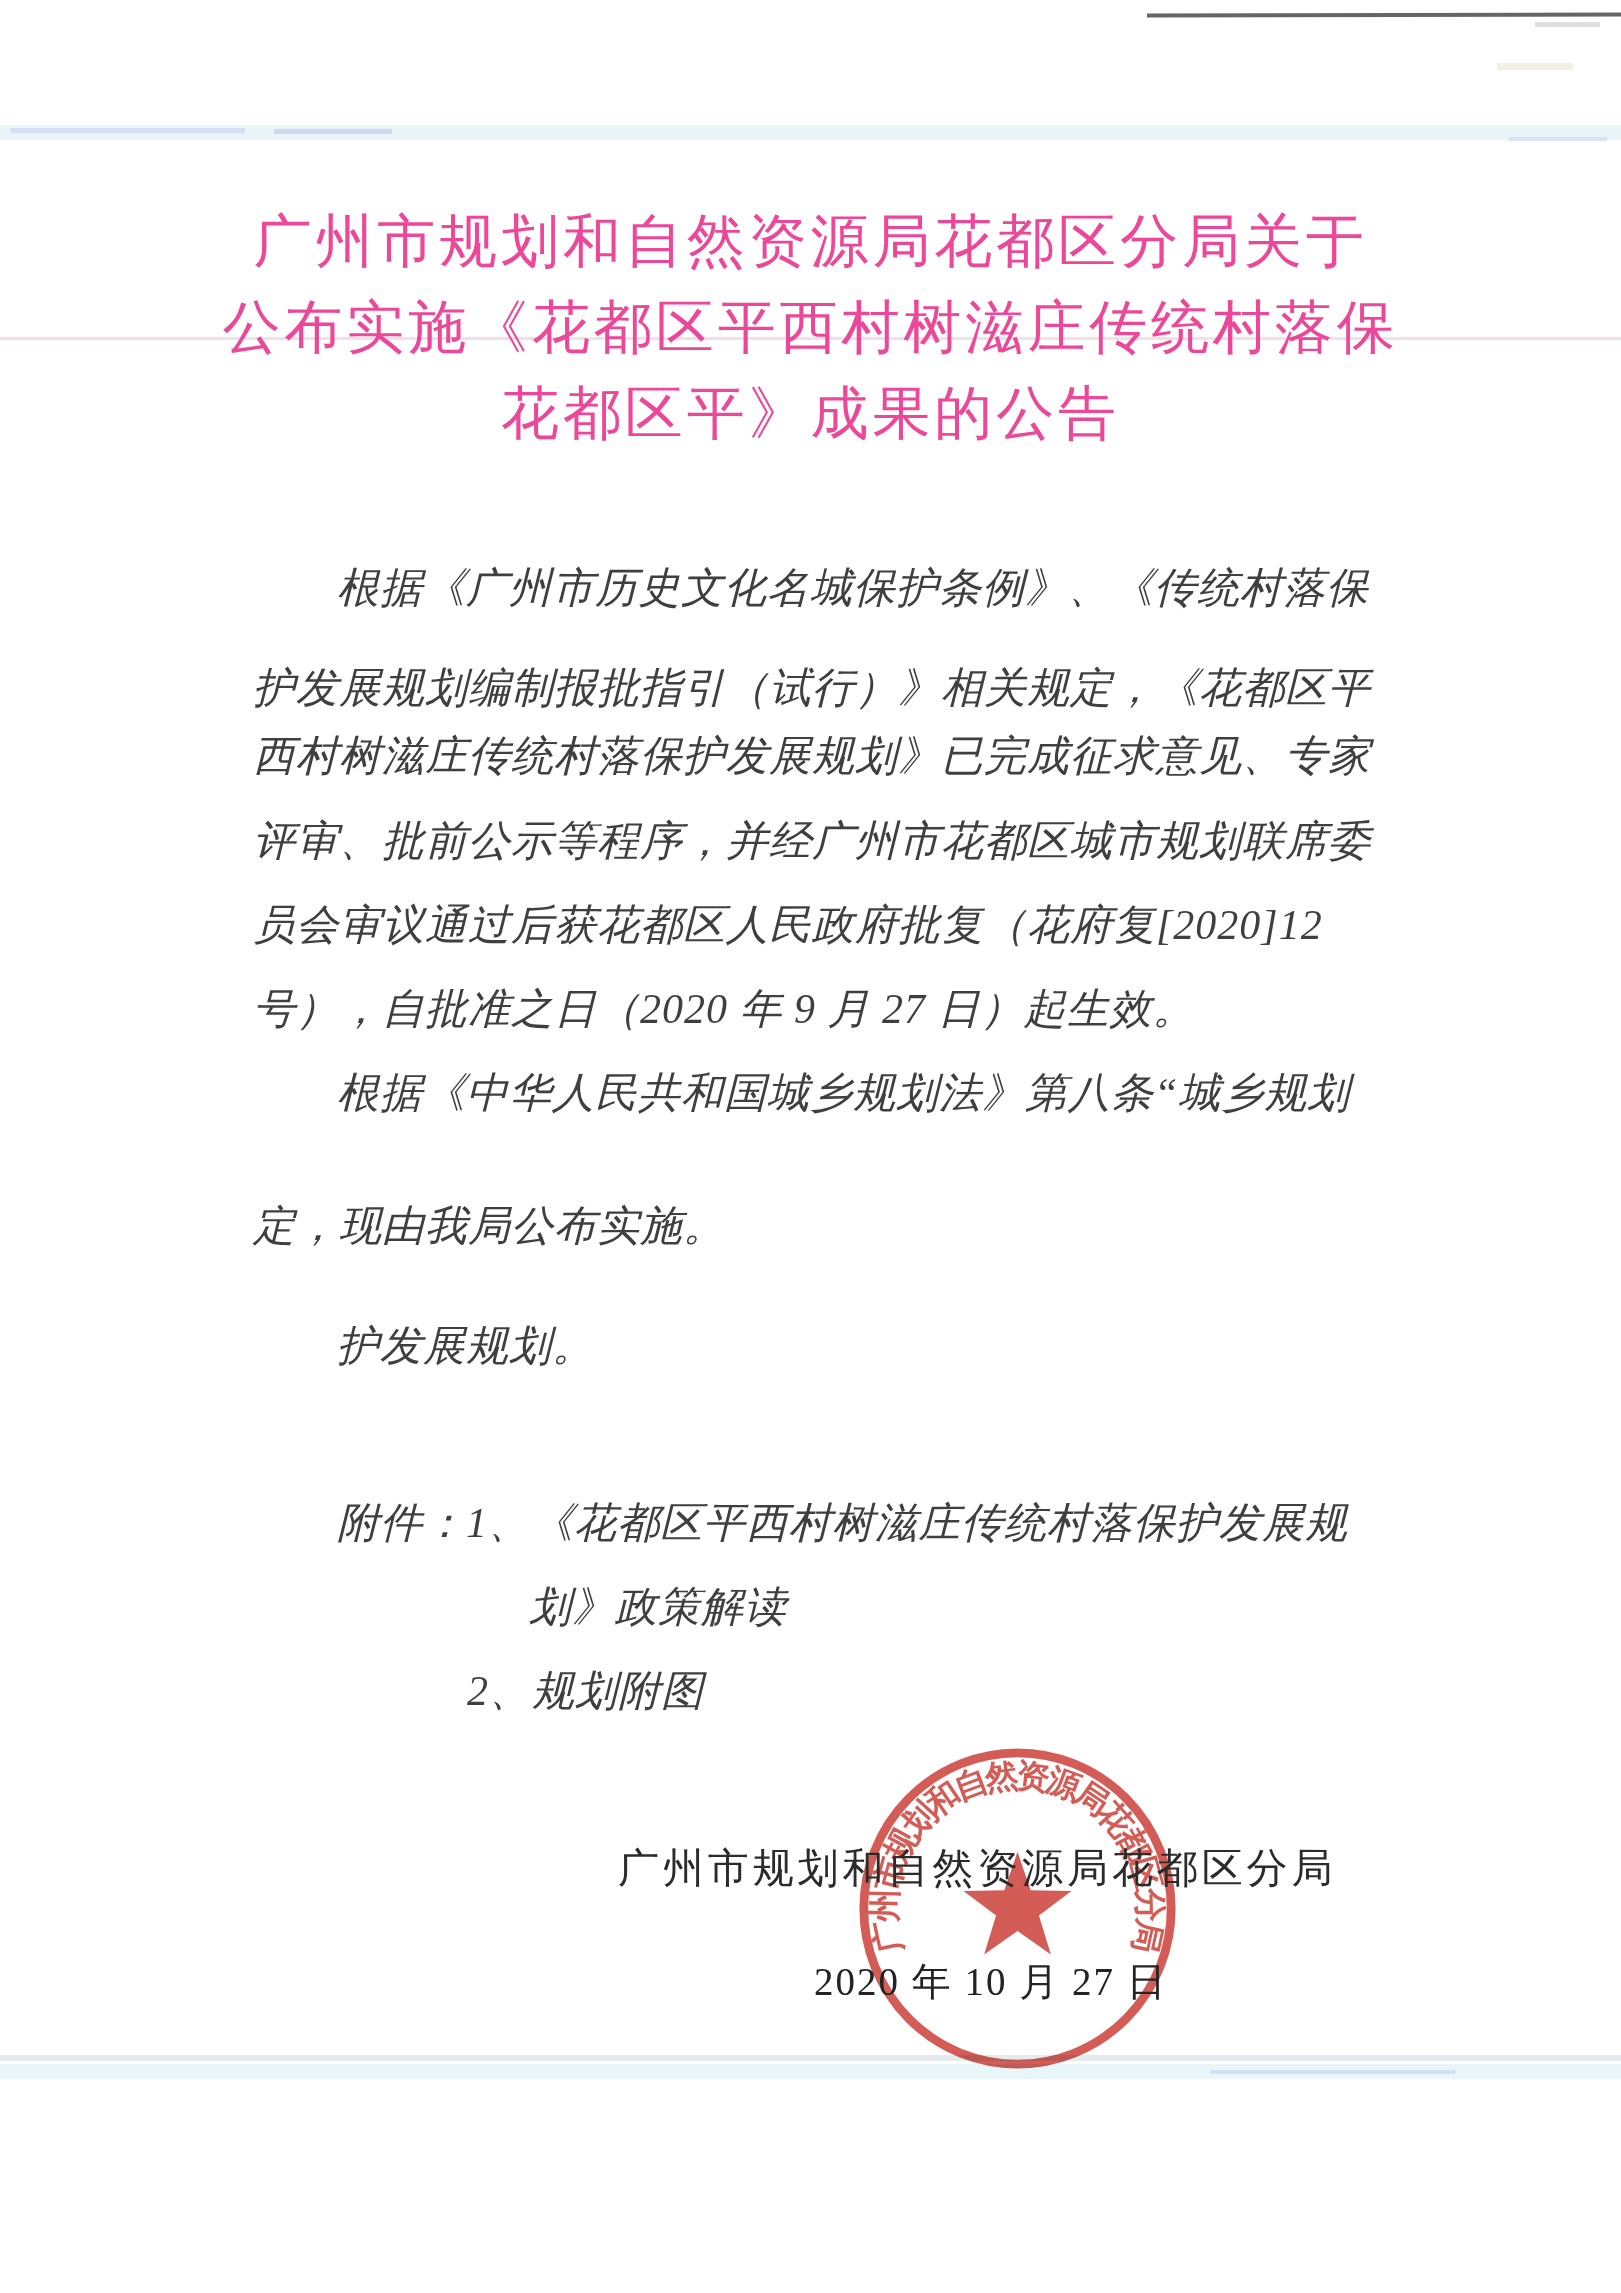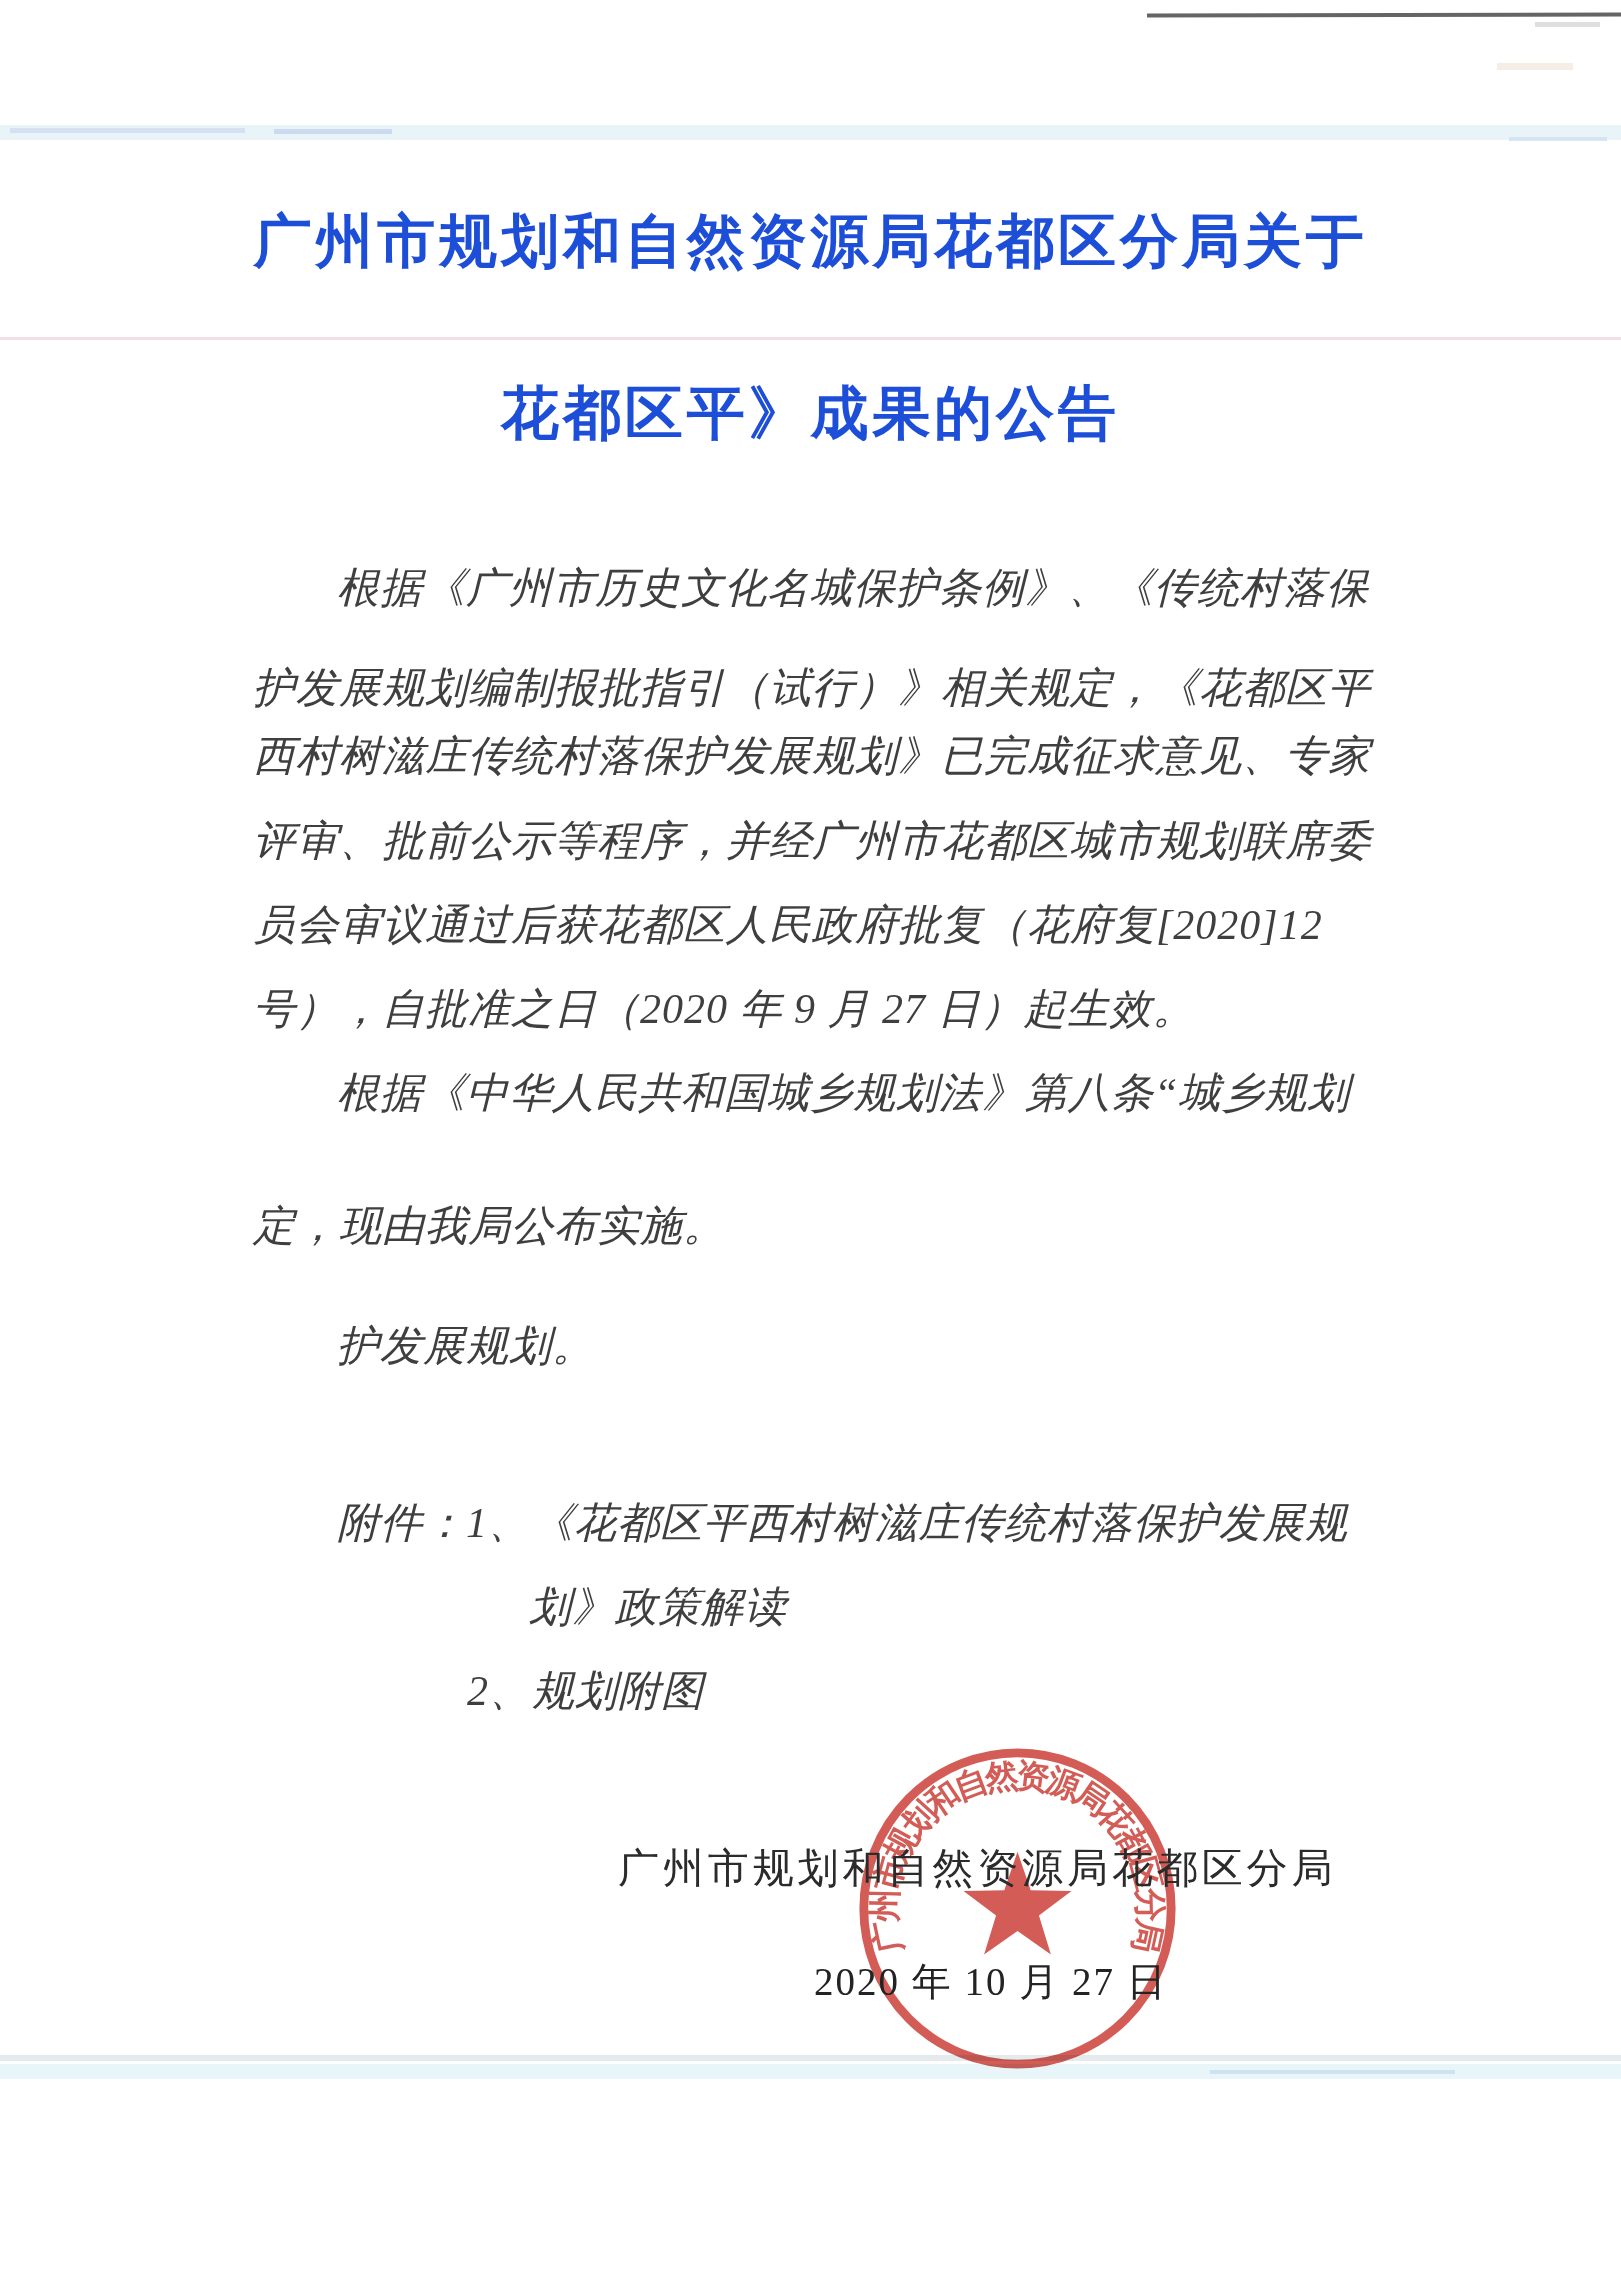--- a/index.html
+++ b/index.html
@@ -17,22 +17,22 @@
   .band-upper-dash3 { left:1509px; top:137px; width:98px; height:3.9px; background:#cfe0f2; opacity:.8; }
   .line-pink { left:0; top:337px; width:1621px; height:2.9px; background:#eed6e2; opacity:.75; }
   .smudge-mid-right { left:1497px; top:63px; width:76px; height:6.9px; background:#efe7da; opacity:.7; }
   .band-bottom-gray { left:0; top:2055px; width:1621px; height:5.9px; background:#dfe6e9; opacity:.8; }
   .band-bottom-cyan { left:0; top:2064px; width:1621px; height:14.7px; background:#e8f5f9; }
   .band-bottom-dash { left:1210px; top:2070px; width:245px; height:3.9px; background:#c8ddf0; opacity:.8; }
 
   
   .t-line {
     position:absolute; left:118px; right:118px; text-align:center; white-space:nowrap;
-    font-family:"Liberation Sans", sans-serif; font-weight:700;
-    font-size:58px; letter-spacing:3.9px; color:#1d4ed8;
+    font-family:"Liberation Sans", sans-serif; font-weight:400;
+    font-size:58px; letter-spacing:3.9px; color:#ec4899;
   }
   
   .b-line {
     position:absolute; font-size:42px; letter-spacing:1px;
     color:#3f3f3f; white-space:nowrap;font-style:italic;
   }
   .sig-line {
     position:absolute; font-size:41px; letter-spacing:3.9px;
     color:#2b2b2b; white-space:nowrap; z-index:3;
   }
@@ -56,20 +56,21 @@
   <div class="artifact band-upper"></div>
   <div class="artifact band-upper-dash1"></div>
   <div class="artifact band-upper-dash2"></div>
   <div class="artifact band-upper-dash3"></div>
   <div class="artifact line-pink"></div>
   <div class="artifact band-bottom-gray"></div>
   <div class="artifact band-bottom-cyan"></div>
   <div class="artifact band-bottom-dash"></div>
 
   <div class="t-line" style="top:203px">广州市规划和自然资源局花都区分局关于</div>
+  <div class="t-line" style="top:289px">公布实施《花都区平西村树滋庄传统村落保</div>
   <div class="t-line" style="top:375px">花都区平》成果的公告</div>
 
   <div class="b-line" style="left:337px; top:560px">根据《广州市历史文化名城保护条例》、《传统村落保</div>
   <div class="b-line" style="left:253px; top:660px">护发展规划编制报批指引（试行）》相关规定，《花都区平</div>
   <div class="b-line" style="left:253px; top:728px">西村树滋庄传统村落保护发展规划》已完成征求意见、专家</div>
   <div class="b-line" style="left:253px; top:813px">评审、批前公示等程序，并经广州市花都区城市规划联席委</div>
   <div class="b-line" style="left:253px; top:897px">员会审议通过后获花都区人民政府批复（花府复[2020]12</div>
   <div class="b-line" style="left:253px; top:981px">号），自批准之日（2020 年 9 月 27 日）起生效。</div>
 
   <div class="b-line" style="left:337px; top:1065px">根据《中华人民共和国城乡规划法》第八条“城乡规划</div>

